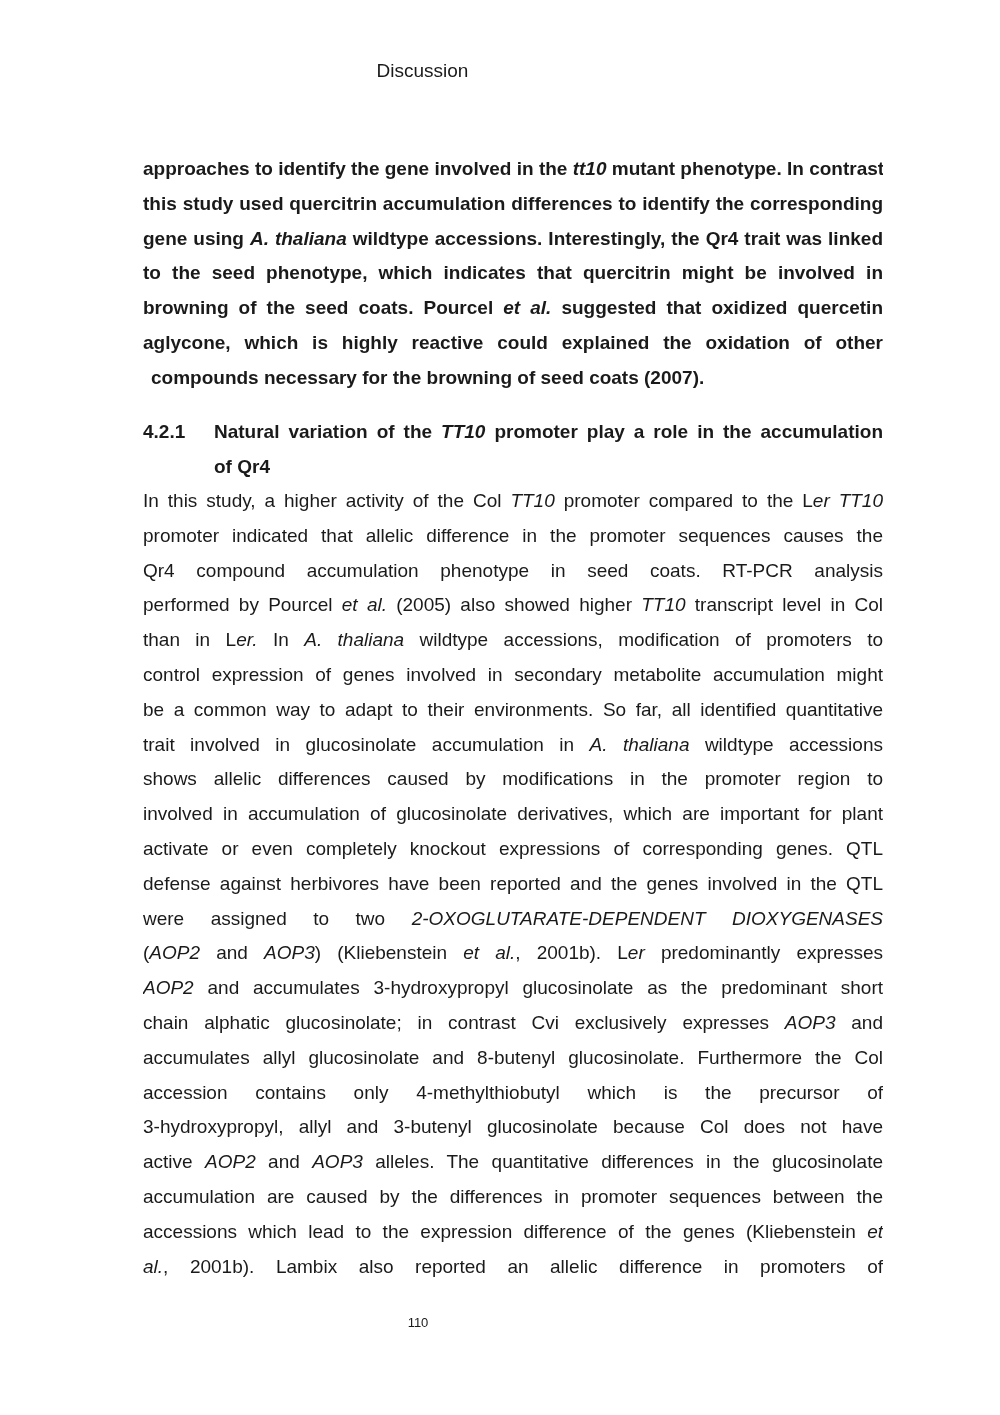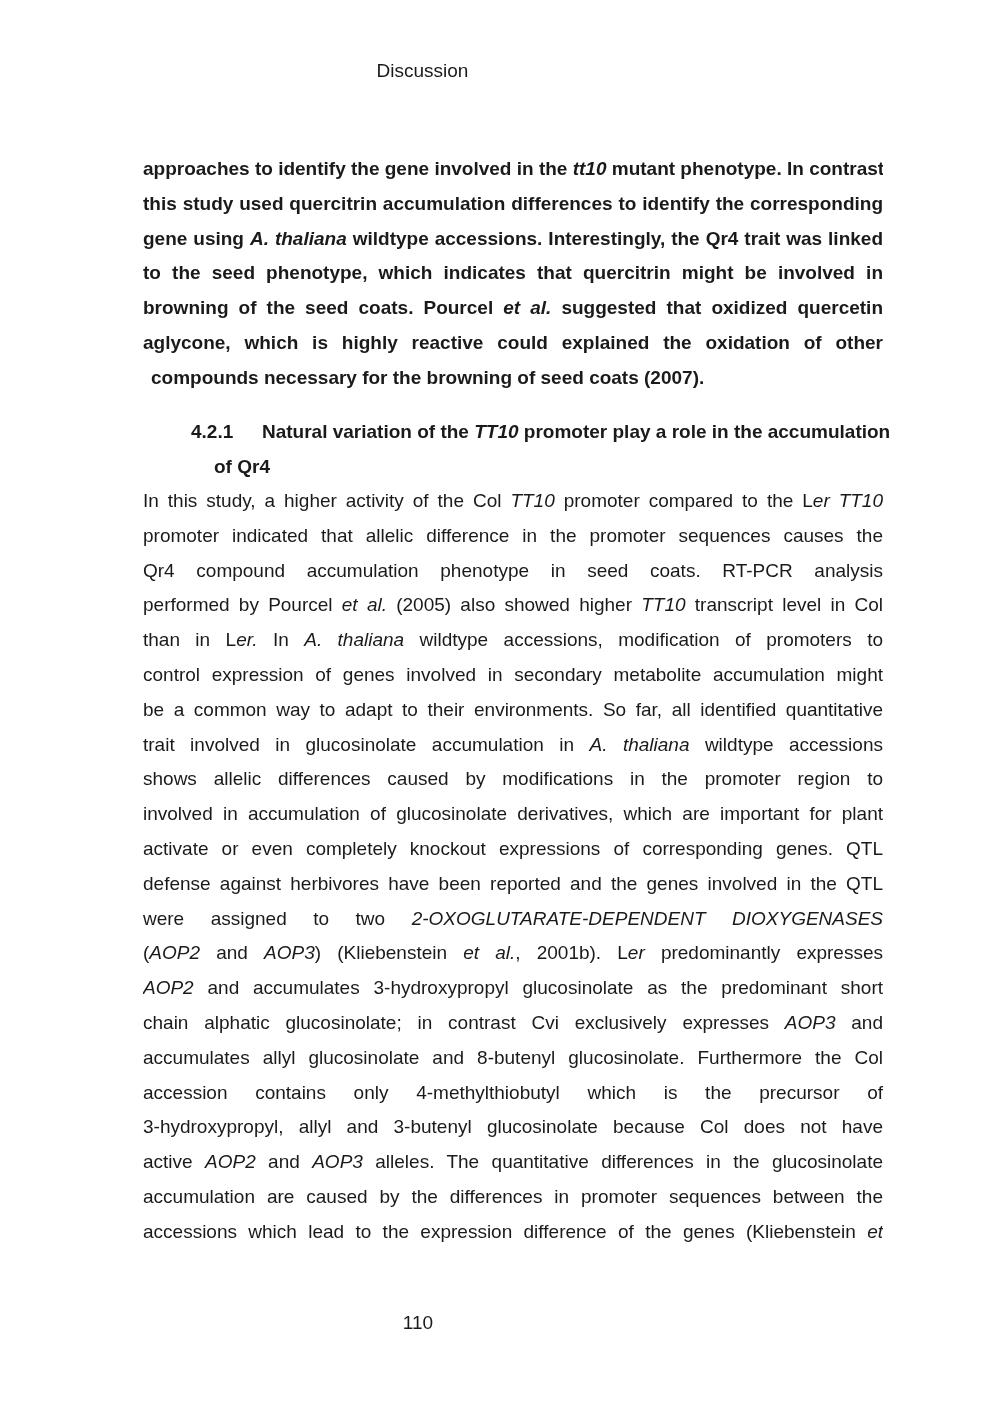--- a/index.html
+++ b/index.html
@@ -7,25 +7,25 @@
            font-family: "Liberation Sans", sans-serif; color: #1a1a1a; }
     .header { position: absolute; top: 58px; left: 0; width: 845px; text-align: center;
               font-size: 19px; line-height: 26px; }
     .block { position: absolute; left: 143px; width: 740px; font-size: 19px; }
     .line { height: 34.8px; line-height: 34.8px; white-space: nowrap;
             text-align: justify; text-align-last: justify; overflow: hidden; }
     .line.last { text-align-last: left; margin-left: 8px; }
     .heading { position: absolute; left: 143px; width: 740px; font-size: 19px; font-weight: bold; }
     .heading .hl { height: 34.8px; line-height: 34.8px; white-space: nowrap; }
     .heading .num { display: inline-block; width: 71px; }
-    .heading .l1 { text-align: justify; text-align-last: justify; margin-left: 48px; }
+    .heading .l1 { text-align: justify; text-align-last: justify; }
     .heading .l2 { padding-left: 71px; }
     i { font-style: italic; }
     .footer { position: absolute; top: 1310px; left: 0; width: 836px; text-align: center;
-              font-size: 19px; line-height: 26px; }
+              font-size: 13px; line-height: 26px; }
   </style>
 </head>
 <body>
 
 <div class="header">Discussion</div>
 
 <div class="block" id="p1" style="top:152px;font-weight:bold;">
     <div class="line">approaches to identify the gene involved in the <i>tt10</i> mutant phenotype.  In contrast,</div>
     <div class="line">this study used quercitrin accumulation differences to identify the corresponding</div>
     <div class="line">gene using <i>A. thaliana</i> wildtype accessions.  Interestingly, the Qr4 trait was linked</div>
@@ -58,15 +58,16 @@
     <div class="line">were assigned to two <i>2-OXOGLUTARATE-DEPENDENT DIOXYGENASES</i></div>
     <div class="line">(<i>AOP2</i> and <i>AOP3</i>) (Kliebenstein <i>et al.</i>, 2001b).  L<i>er</i> predominantly expresses</div>
     <div class="line"><i>AOP2</i> and accumulates 3-hydroxypropyl glucosinolate as the predominant short</div>
     <div class="line">chain alphatic glucosinolate; in contrast Cvi exclusively expresses <i>AOP3</i> and</div>
     <div class="line">accumulates allyl glucosinolate and 8-butenyl glucosinolate.  Furthermore the Col</div>
     <div class="line">accession contains only 4-methylthiobutyl which is the precursor of</div>
     <div class="line">3-hydroxypropyl, allyl and 3-butenyl glucosinolate because Col does not have</div>
     <div class="line">active <i>AOP2</i> and <i>AOP3</i> alleles.  The quantitative differences in the glucosinolate</div>
     <div class="line">accumulation are caused by the differences in promoter sequences between the</div>
     <div class="line">accessions which lead to the expression difference of the genes (Kliebenstein <i>et</i></div>
+    <div class="line"><i>al.</i>, 2001b).  Lambix also reported an allelic difference in promoters of</div>
   </div>
 
 <div class="footer">110</div>
 
 </body></html>

